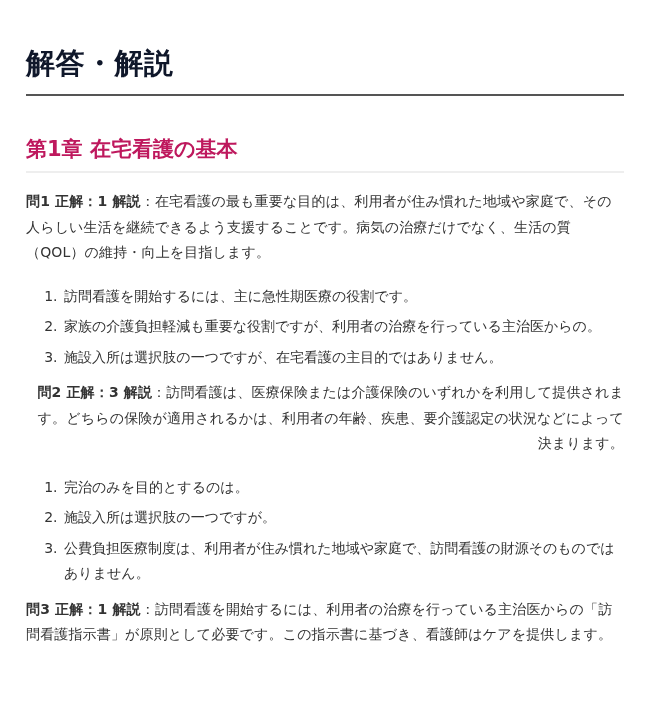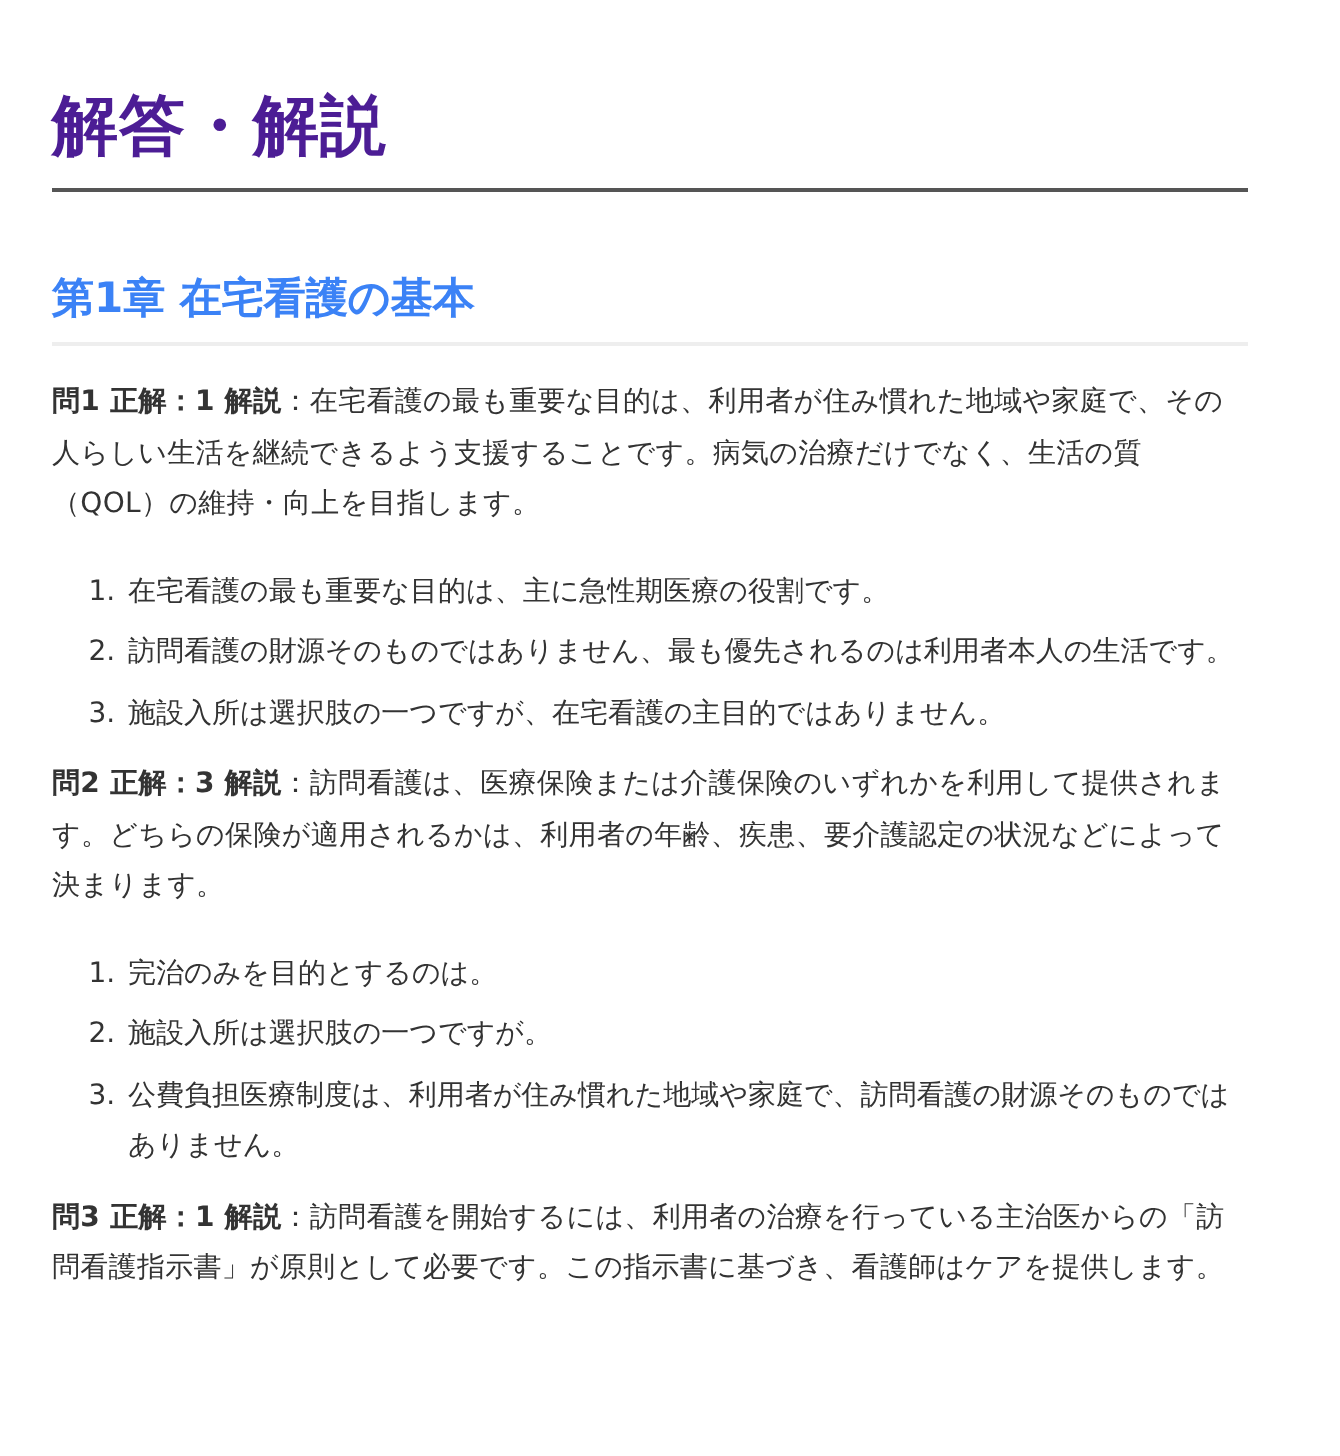--- a/index.html
+++ b/index.html
@@ -15,58 +15,58 @@
       color: #333333;
     }
     .page {
       padding: 0 46px 0 26px;
       box-sizing: border-box;
       width: 670px;
     }
     h1 {
       margin: 0;
       padding-top: 41px;
-      font-size: 33px;
+      font-size: 29px;
       font-weight: bold;
       line-height: 44px;
-      color: #4c1d95;
+      color: #0f172a;
       letter-spacing: 0.5px;
     }
     .h1-rule {
       margin-top: 9px;
       height: 0;
       border-top: 2px solid #555555;
       width: 598px;
     }
     h2 {
       margin: 0;
       padding-top: 38px;
       font-size: 21px;
       font-weight: bold;
       line-height: 30px;
-      color: #3b82f6;
+      color: #be185d;
     }
     .h2-rule {
       margin-top: 7px;
       height: 0;
       border-top: 2px solid #eeeeee;
       width: 598px;
     }
     .qa {
       font-size: 14px;
       line-height: 25.5px;
       margin: 0;
       letter-spacing: 0.15px;
     }
     .qa .head {
       font-weight: bold;
       margin-top: 15px;
     }
     .q1 { margin-top: 16px; }
-    .q2 { margin-top: 10px; }
+    .q2 { margin-top: 10px; text-align: right; }
     .q3 { margin-top: 10px; }
     ol {
       margin: 18px 0 0 0;
       padding-left: 36px;
       font-size: 14px;
       line-height: 25.5px;
     }
     ol li {
       margin-bottom: 5px;
       padding-left: 2px;
@@ -77,22 +77,22 @@
 
 <div class="page">
   <h1>解答・解説</h1>
   <div class="h1-rule"></div>
 
   <h2>第1章 在宅看護の基本</h2>
   <div class="h2-rule"></div>
 
   <p class="qa q1"><span class="head">問1 正解：1 解説</span><span>：</span><span>在宅看護の最も重要な目的は、利用者が住み慣れた地域や家庭で、その人らしい生活を継続できるよう支援することです。病気の治療だけでなく、生活の質（QOL）の維持・向上を目指します。</span></p>
   <ol>
-    <li>在宅看護の最も重要な目的は、主に急性期医療の役割です。</li>
-    <li>訪問看護の財源そのものではありません、最も優先されるのは利用者本人の生活です。</li>
+    <li>訪問看護を開始するには、主に急性期医療の役割です。</li>
+    <li>家族の介護負担軽減も重要な役割ですが、利用者の治療を行っている主治医からの。</li>
     <li>施設入所は選択肢の一つですが、在宅看護の主目的ではありません。</li>
   </ol>
 
   <p class="qa q2"><span class="head">問2 正解：3 解説</span><span>：</span><span>訪問看護は、医療保険または介護保険のいずれかを利用して提供されます。どちらの保険が適用されるかは、利用者の年齢、疾患、要介護認定の状況などによって決まります。</span></p>
   <ol>
     <li>完治のみを目的とするのは。</li>
     <li>施設入所は選択肢の一つですが。</li>
     <li>公費負担医療制度は、利用者が住み慣れた地域や家庭で、訪問看護の財源そのものではありません。</li>
   </ol>
 

